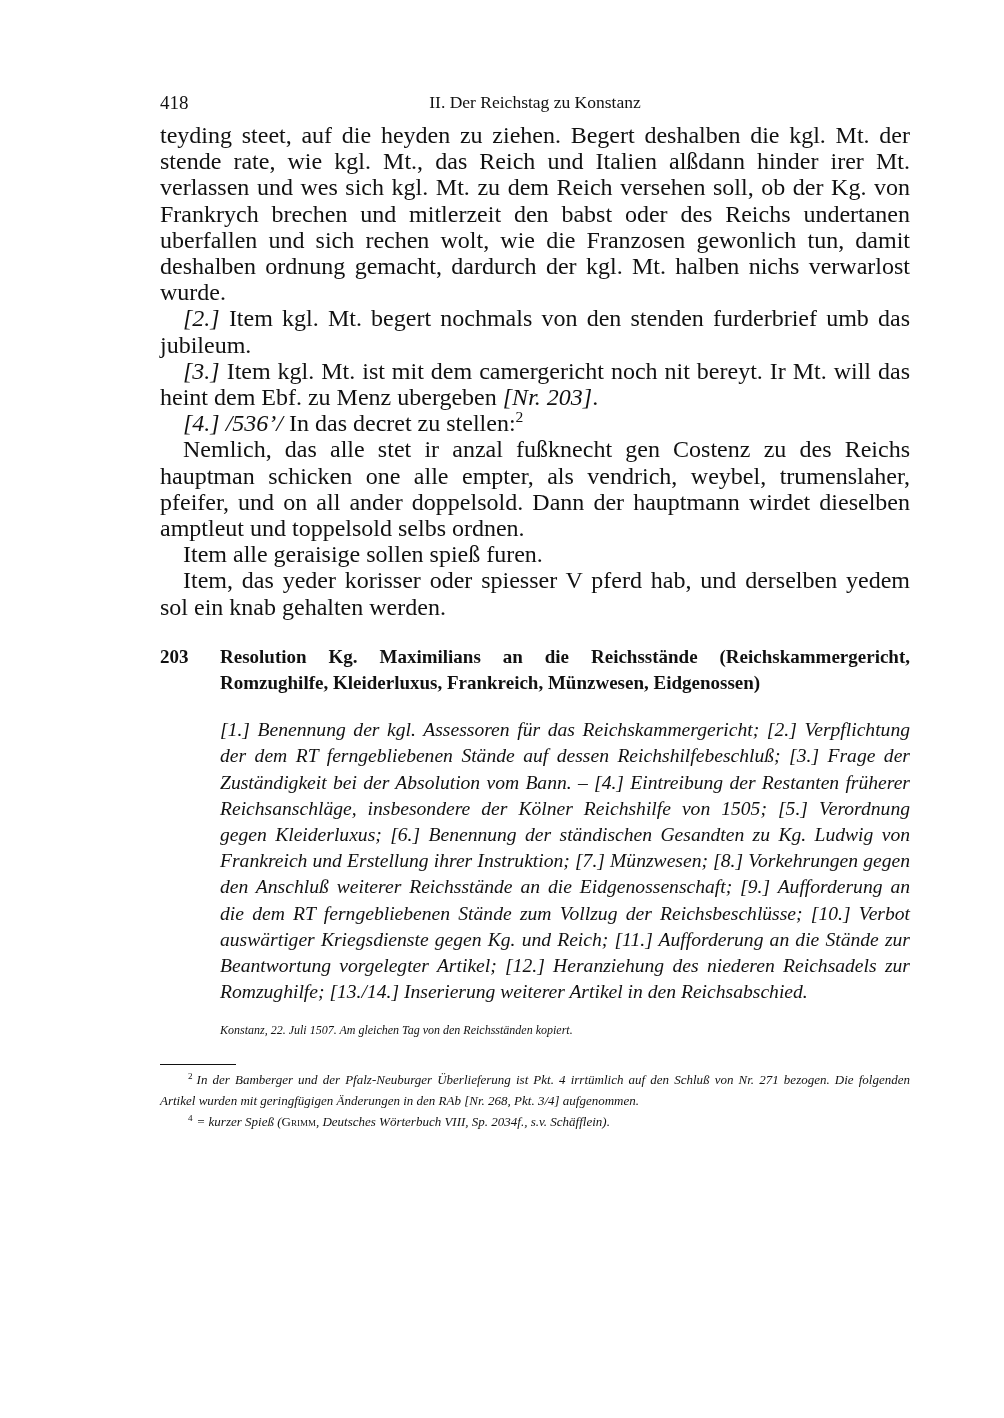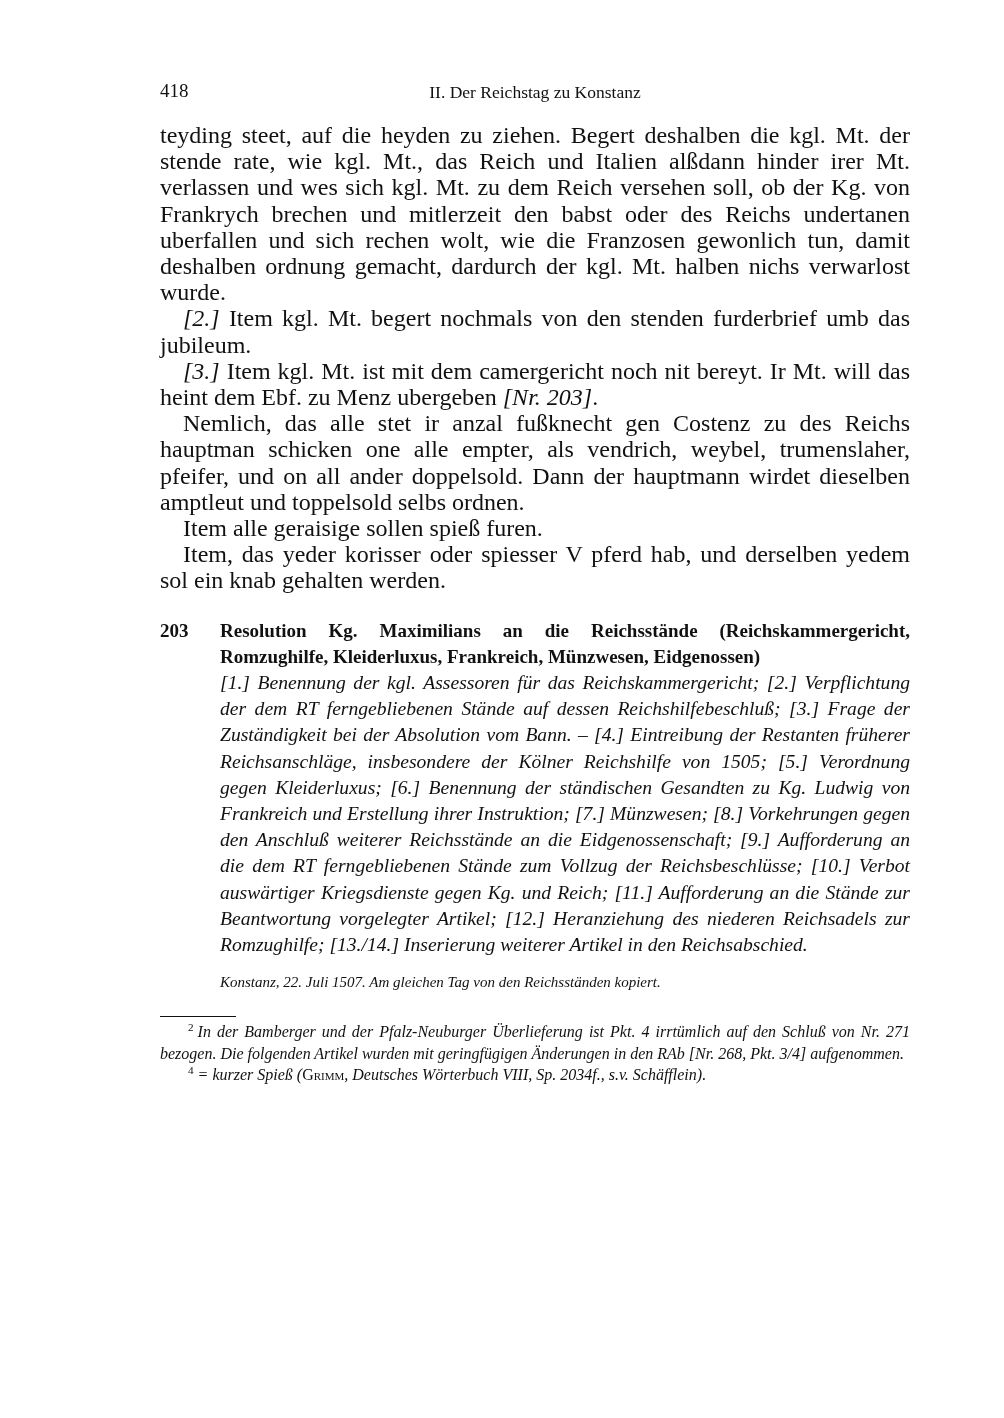--- a/index.html
+++ b/index.html
@@ -1,33 +1,33 @@
 <!DOCTYPE html>
 <html><head>
 <meta charset="utf-8">
 <style>
   html, body { margin: 0; padding: 0; background: #ffffff; }
   body { width: 1004px; height: 1418px; position: relative; overflow: hidden;
          font-family: "Liberation Serif", "DejaVu Serif", serif; color: #111; }
   .page { position: absolute; left: 160px; top: 80px; width: 750px; }
   .running-head { position: relative; height: 30px; font-size: 19px; }
-  .running-head .pgno { position: absolute; left: 0; top: 0; }
-  .running-head .title { position: absolute; left: 0; right: 0; text-align: center; top: 2px; font-size: 17.5px; }
+  .running-head .pgno { position: absolute; left: 0; top: 12px; }
+  .running-head .title { position: absolute; left: 0; right: 0; text-align: center; top: 12px; font-size: 17.5px; }
   .body-text { margin-top: 12px; font-size: 24px; line-height: 26.2px; text-align: justify; }
   .body-text p { margin: 0; }
   .body-text p.ind { text-indent: 23px; }
   .body-text .it { font-style: italic; }
   sup { font-size: 0.65em; line-height: 0; vertical-align: 0.55em; }
   .doc-heading { margin-top: 24px; display: flex; font-size: 19px; line-height: 26.2px; font-weight: bold; }
   .doc-heading .num { width: 60px; flex: none; }
   .doc-heading .htext { flex: 1; text-align: justify; text-align-last: left; }
-  .summary { margin-left: 60px; font-style: italic; font-size: 19.6px; line-height: 26.2px; text-align: justify; }
-  .dateline { margin-top: 12px; margin-left: 60px; font-style: italic; font-size: 15px; line-height: 24px; }
+  .summary { margin-top: 21px; margin-left: 60px; font-style: italic; font-size: 19.6px; line-height: 26.2px; text-align: justify; }
+  .dateline { margin-top: 12px; margin-left: 60px; font-style: italic; font-size: 12px; line-height: 24px; }
   .fn-rule { margin-top: 22px; width: 76px; border-top: 1px solid #111; }
-  .footnotes { margin-top: 4px; font-size: 16px; line-height: 21.3px; font-style: italic; text-align: justify; }
+  .footnotes { margin-top: 4px; font-size: 13px; line-height: 21.3px; font-style: italic; text-align: justify; }
   .footnotes p { margin: 0; text-indent: 28px; }
   .footnotes sup { font-style: normal; font-size: 0.7em; margin-right: 4px; }
   .sc { font-style: normal; font-variant: small-caps; }
 </style>
 </head>
 <body>
 
 <div class="page">
 
   <div class="running-head">
@@ -35,20 +35,21 @@
     <span class="title">II. Der Reichstag zu Konstanz</span>
   </div>
 
   <div class="body-text">
     <p><span>teyding steet, auf die heyden zu ziehen. Begert deshalben die kgl. Mt. der stende rate, wie kgl. Mt., das Reich und Italien alßdann hinder irer Mt. verlassen und wes sich kgl. Mt. zu dem Reich versehen soll, ob der Kg. von Frankrych brechen und mitlerzeit den babst oder des Reichs undertanen uberfallen und sich rechen wolt, wie die Franzosen gewonlich tun, damit deshalben ordnung gemacht, dardurch der kgl. Mt. halben nichs verwarlost wurde.</span></p>
 
     <p class="ind"><span class="it">[2.]</span><span> Item kgl. Mt. begert nochmals von den stenden furderbrief umb das jubileum.</span></p>
 
     <p class="ind"><span class="it">[3.]</span><span> Item kgl. Mt. ist mit dem camergericht noch nit bereyt. Ir Mt. will das heint dem Ebf. zu Menz ubergeben </span><span class="it">[Nr. 203]</span><span>.</span></p>
 
+    <p class="ind"><span class="it">[4.]</span><span class="it"> /536’/</span><span> In das decret zu stellen:</span><sup>2</sup></p>
 
     <p class="ind"><span>Nemlich, das alle stet ir anzal fußknecht gen Costenz zu des Reichs hauptman schicken one alle empter, als vendrich, weybel, trumenslaher, pfeifer, und on all ander doppelsold. Dann der hauptmann wirdet dieselben amptleut und toppelsold selbs ordnen.</span></p>
 
     <p class="ind"><span>Item alle geraisige sollen spieß furen.</span></p>
 
     <p class="ind"><span>Item, das yeder korisser oder spiesser V pferd hab, und derselben yedem sol ein knab gehalten werden.</span></p>
 
 
   </div>
 

